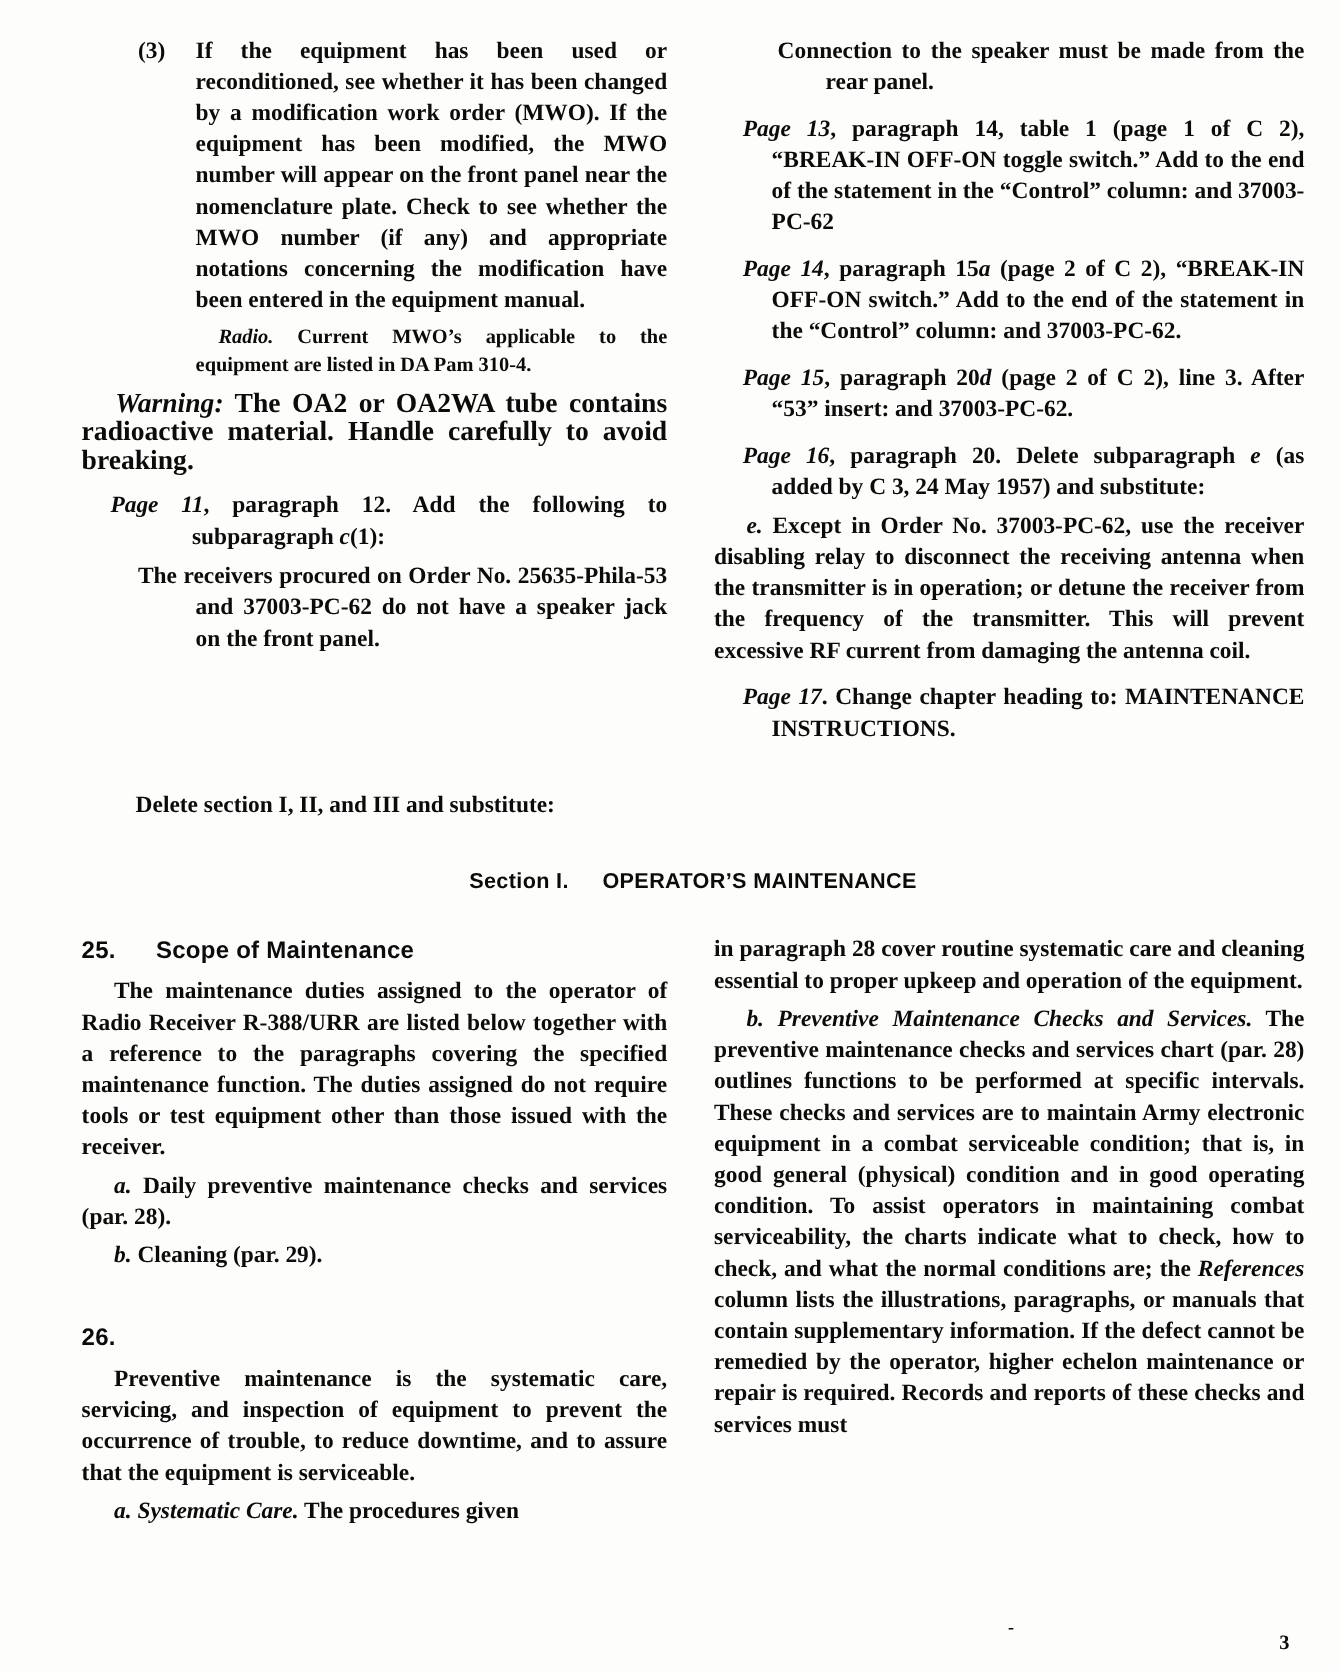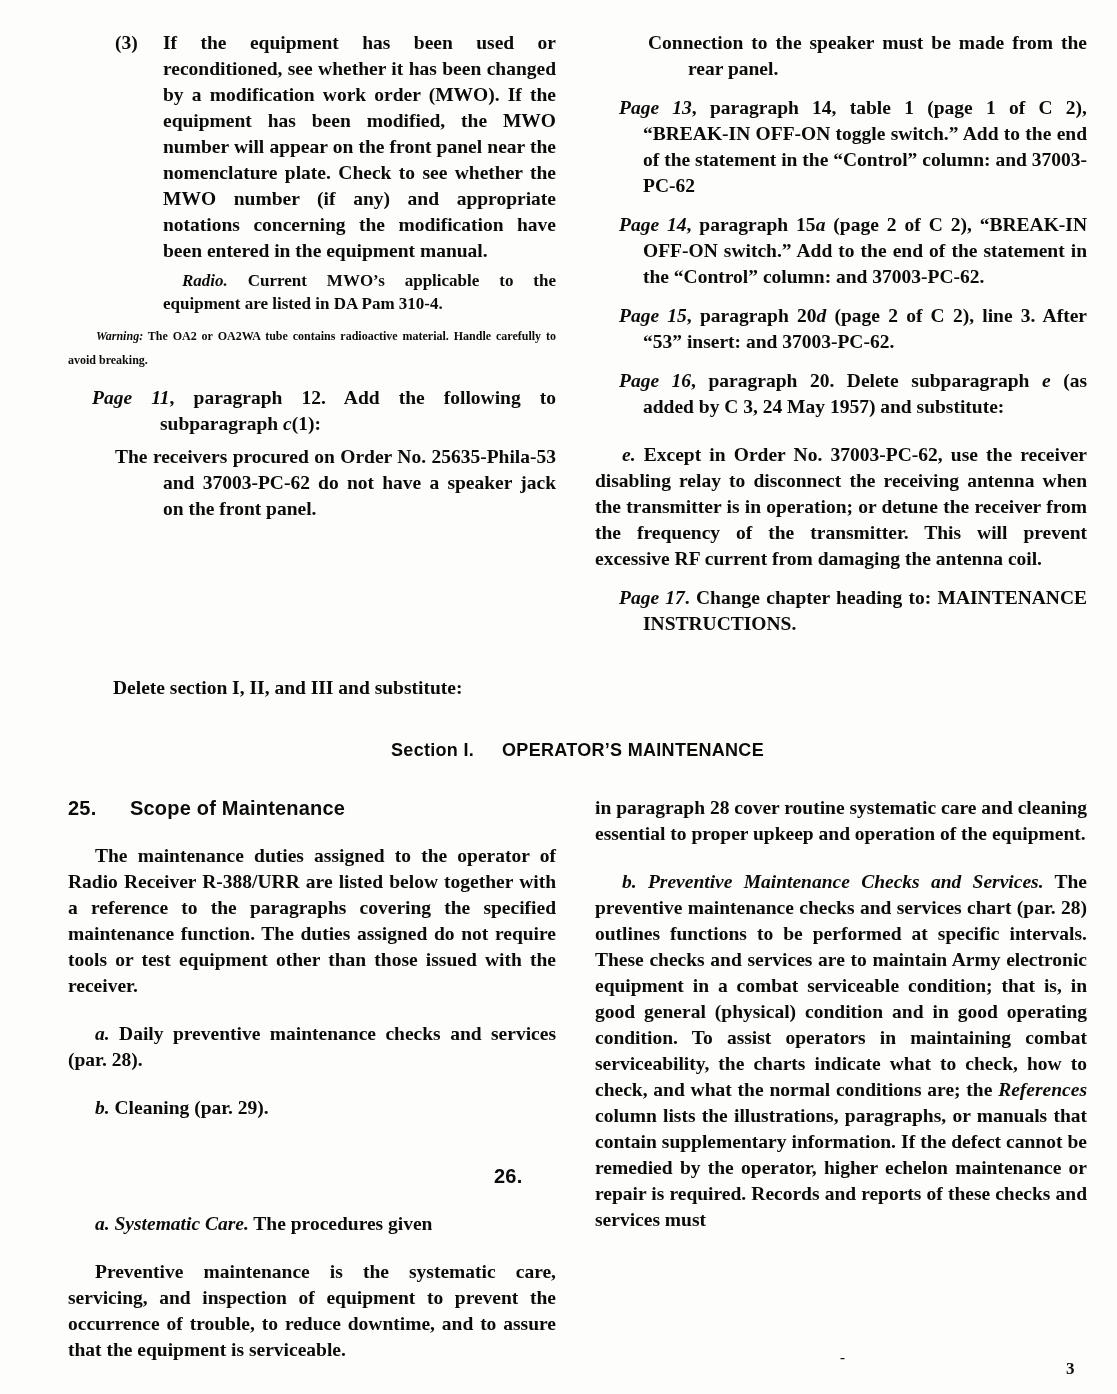--- a/index.html
+++ b/index.html
@@ -22,42 +22,42 @@
   .col-left{width:488px;margin-right:39px;flex:0 0 auto;}
   .col-right{width:492px;flex:0 0 auto;}
 
   .li{display:flex;}
   .li-label{flex:0 0 48px;margin-left:47px;text-align:left;}
   .li-body{flex:1;}
 
   .note{font-size:17px;line-height:23px;padding-left:95px;text-indent:19px;margin-top:5px;}
   .pghang{padding-left:48px;text-indent:-24px;margin-top:13px;}
   .pghang-deep{padding-left:92px;text-indent:-68px;margin-top:13px;}
-  .warning{font-size:12px;line-height:24px;text-indent:28px;margin-top:9px;}
+  .warning{font-size:23px;line-height:24px;text-indent:28px;margin-top:9px;}
   .insert-block{padding-left:95px;text-indent:-48px;margin-top:7px;}
   .cont-block{padding-left:93px;text-indent:-40px;}
-  .body-ind{text-indent:27px;margin-top:22px;}
+  .body-ind{text-indent:27px;margin-top:6px;}
   .body-flush{margin-top:0;}
 
   .delete-line{margin:38px 0 0 45px;text-align:left;}
   .section-heading{
     font-family:"Liberation Sans", sans-serif;
     font-size:18px;font-weight:700;
     text-align:center;margin:36px 0 0 0;letter-spacing:.3px;
   }
   .sh-gap{display:inline-block;width:28px;}
 
   .bottom-cols{margin-top:32px;}
   .num-heading{
     font-family:"Liberation Sans", sans-serif;
     font-size:20px;font-weight:700;
     display:flex;text-align:left;margin:0 0 9px 0;letter-spacing:.2px;
   }
   .hnum{flex:0 0 62px;}
-  .h26{margin-top:42px;justify-content:flex-end;}
+  .h26{margin-top:42px;}
 
   .s-i{font-style:italic;}
   .s-b{font-weight:700;}
   .s-bi{font-style:italic;font-weight:700;}
 
   .stray-mark{position:absolute;left:840px;top:1344px;font-size:15px;}
   .page-number{position:absolute;left:1066px;top:1356px;font-size:17px;}
 </style>
 </head>
 <body>
@@ -95,22 +95,22 @@
       <h3 class="num-heading">
         <span class="hnum">25.</span>
         <span>Scope of Maintenance</span>
       </h3>
       <p class="body-ind"><span>The maintenance duties assigned to the operator of Radio Receiver R-388/URR are listed below together with a reference to the paragraphs covering the specified maintenance function. The duties assigned do not require tools or test equipment other than those issued with the receiver.</span></p>
       <p class="body-ind"><span class="s-i">a.</span><span> Daily preventive maintenance checks and services (par. 28).</span></p>
       <p class="body-ind"><span class="s-i">b.</span><span> Cleaning (par. 29).</span></p>
       <h3 class="num-heading h26">
         <span class="hnum">26.</span>
       </h3>
+      <p class="body-ind"><span>Preventive maintenance is the systematic care, servicing, and inspection of equipment to prevent the occurrence of trouble, to reduce downtime, and to assure that the equipment is serviceable.</span></p>
       <p class="body-ind"><span class="s-i">a. Systematic Care.</span><span> The procedures given</span></p>
-      <p class="body-ind"><span>Preventive maintenance is the systematic care, servicing, and inspection of equipment to prevent the occurrence of trouble, to reduce downtime, and to assure that the equipment is serviceable.</span></p>
     </div>
     <div class="col-right">
       <p class="body-flush"><span>in paragraph 28 cover routine systematic care and cleaning essential to proper upkeep and operation of the equipment.</span></p>
       <p class="body-ind"><span class="s-i">b. Preventive Maintenance Checks and Services.</span><span> The preventive maintenance checks and services chart (par. 28) outlines functions to be performed at specific intervals. These checks and services are to maintain Army electronic equipment in a combat serviceable condition; that is, in good general (physical) condition and in good operating condition. To assist operators in maintaining combat serviceability, the charts indicate what to check, how to check, and what the normal conditions are; the </span><span class="s-i">References</span><span> column lists the illustrations, paragraphs, or manuals that contain supplementary information. If the defect cannot be remedied by the operator, higher echelon maintenance or repair is required. Records and reports of these checks and services must</span></p>
     </div>
   </section>
 
   <div class="stray-mark">-</div>
   <div class="page-number">3</div>
 

